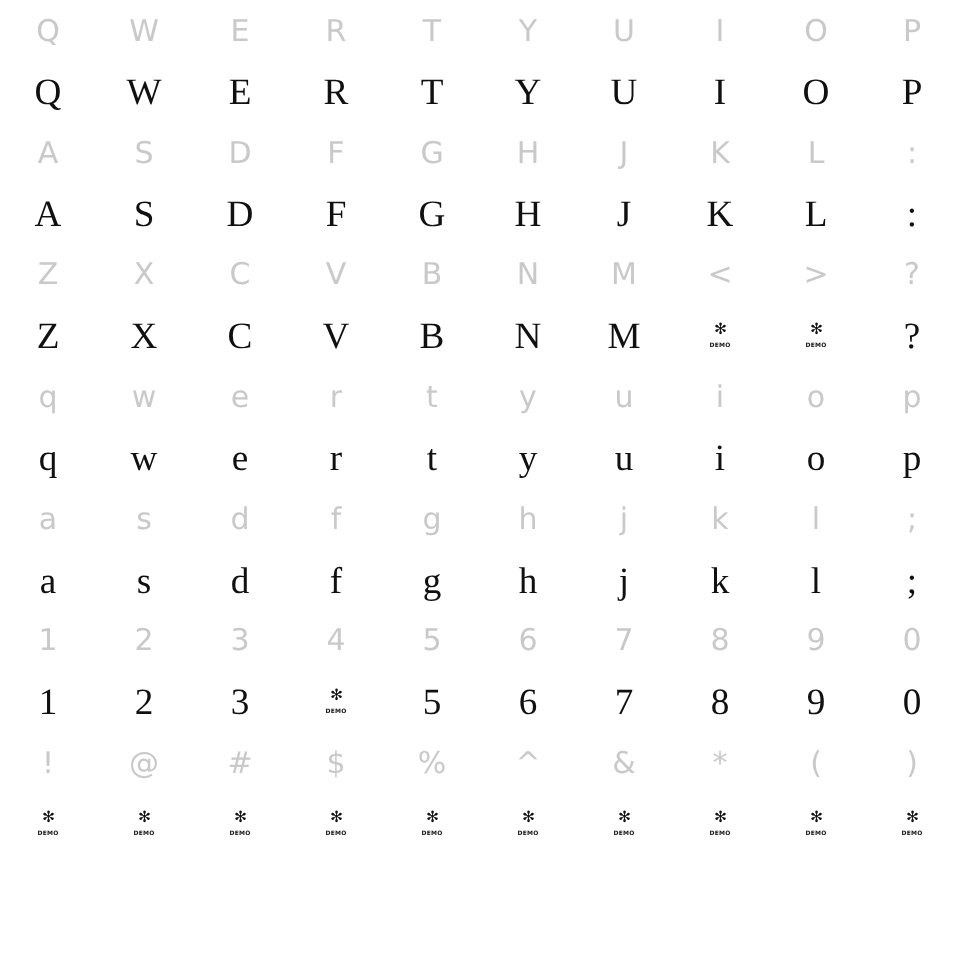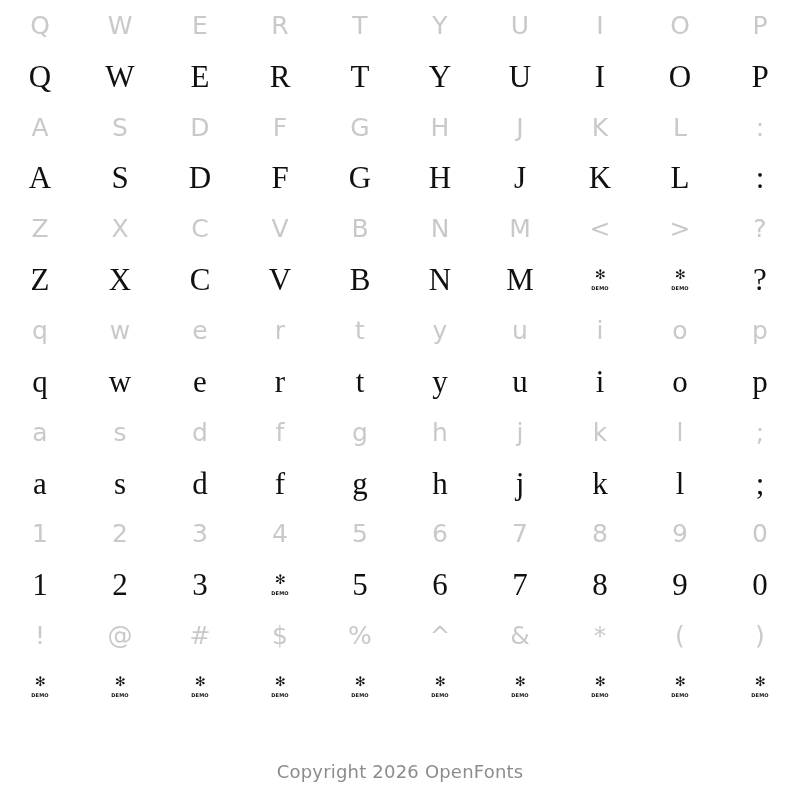--- a/index.html
+++ b/index.html
@@ -288,14 +288,13 @@
           <span class="word">DEMO</span>
         </span>
       </div>
       <div class="cell g" style="font-family: &quot;Liberation Serif&quot;, serif; font-size: 31px; color: rgb(16, 16, 16);">
         <span class="demo-mark">
           <span class="petals">✻</span>
           <span class="word">DEMO</span>
         </span>
       </div>
     </div>
-  <div class="footer">Copyright 2026 OpenFonts</div>
 </div>
 
 </body></html>

